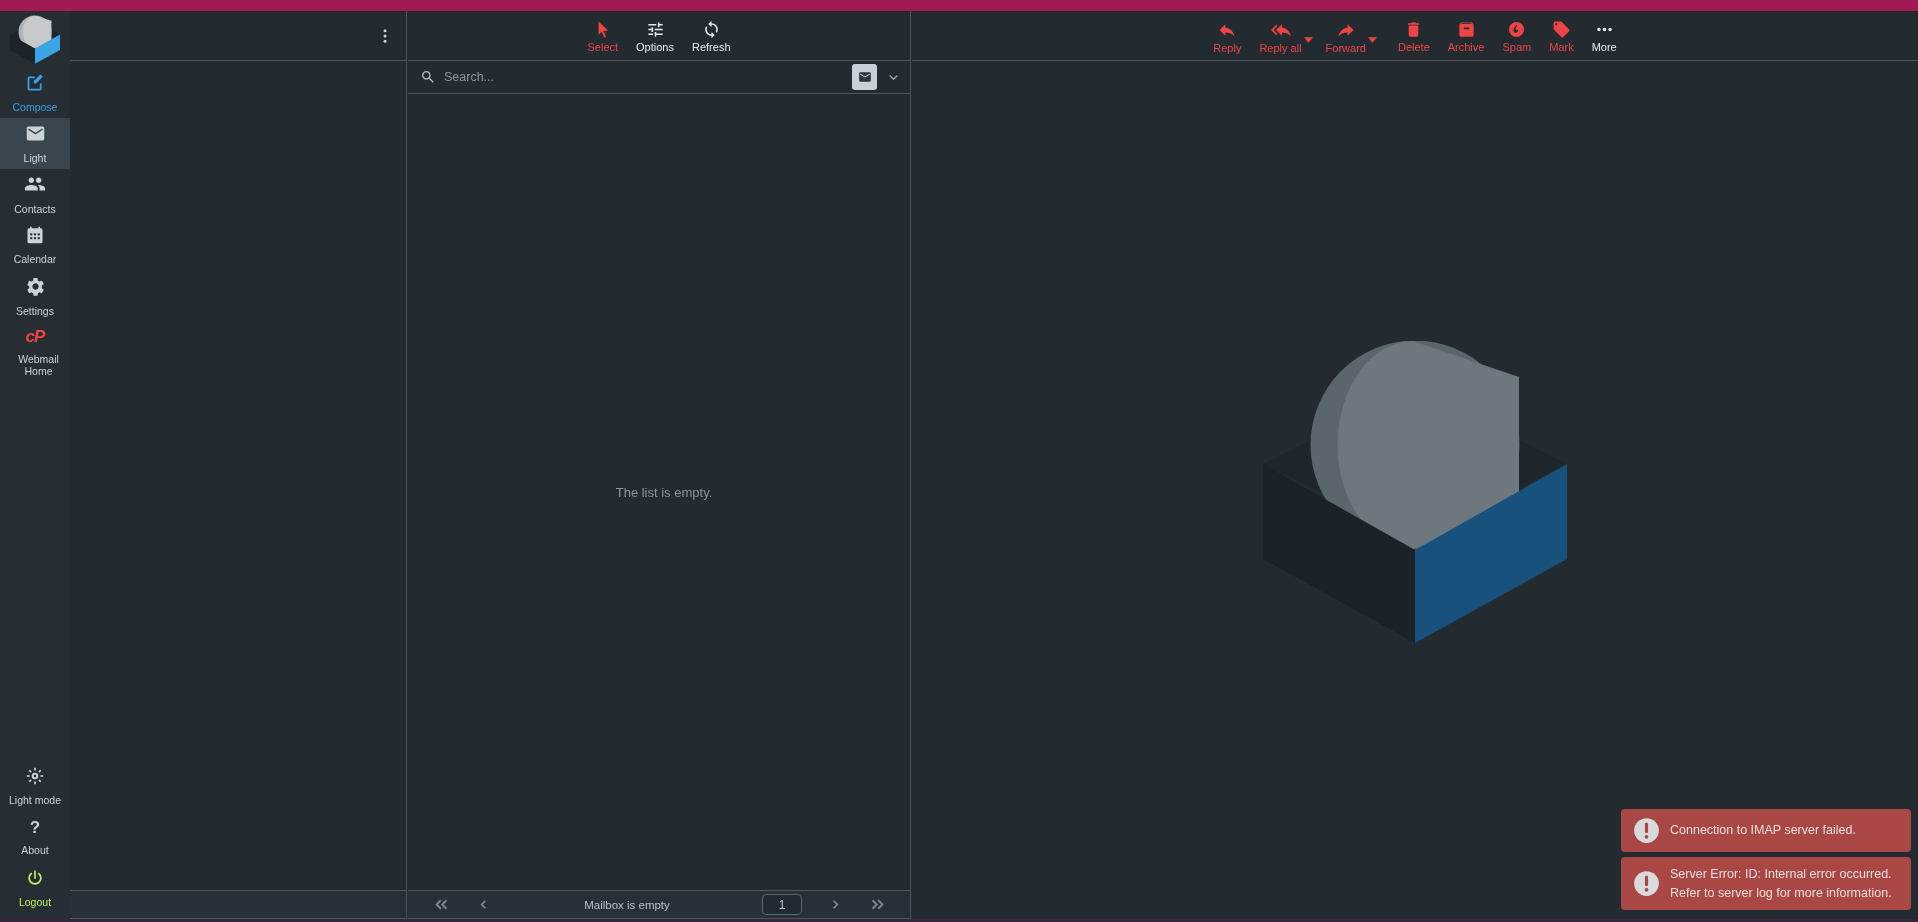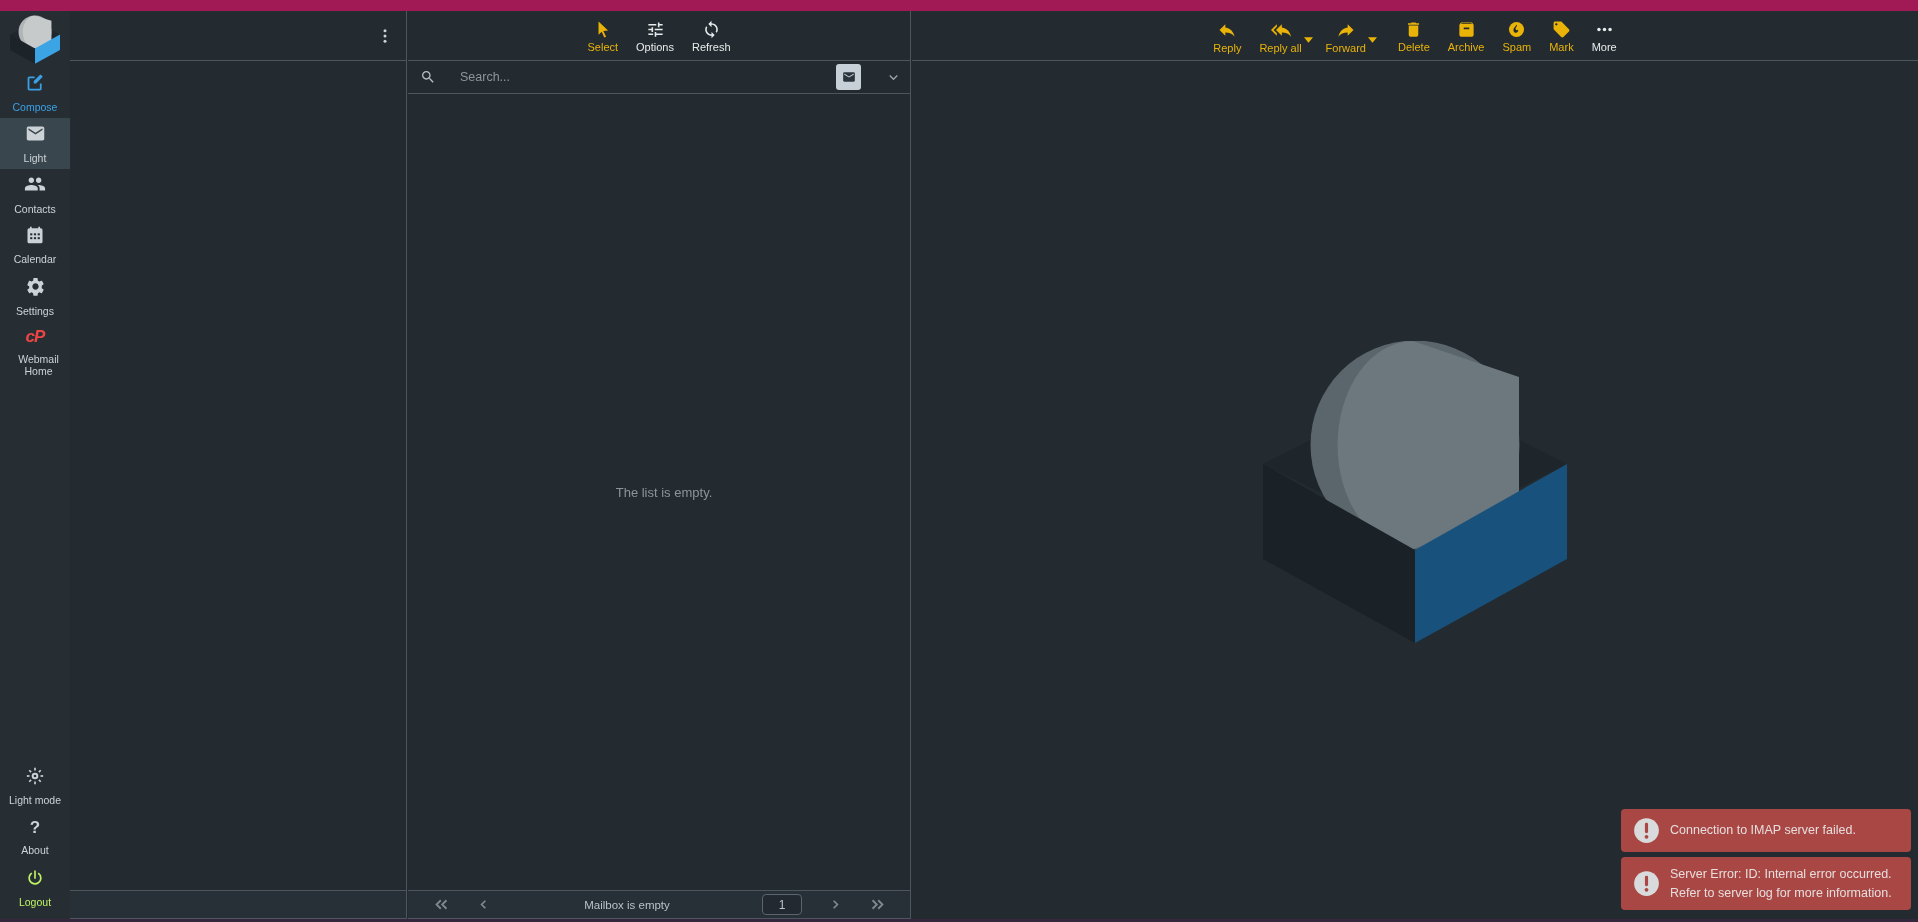--- a/index.html
+++ b/index.html
@@ -38,25 +38,25 @@
 
   .pane-header { height:50px; border-bottom:1px solid #4c565c; display:flex; align-items:center; }
   .folder-pane .pane-header { justify-content:flex-end; padding-right:4px; }
 
   .icon-btn { width:34px; height:40px; display:flex; align-items:center; justify-content:center; color:#ccd3d7; cursor:pointer; }
 
   
   .tb-group { display:flex; align-items:flex-start; justify-content:center; width:100%; gap:14px; }
   .tb-btn { position:relative; display:flex; flex-direction:column; align-items:center; gap:2px; color:#e8ebec; cursor:pointer; padding:2px 2px 0 2px; }
   .tb-btn .tb-label { font-size:11px; color:inherit; }
-  .tb-btn.disabled { color:#eab308; }
+  .tb-btn.disabled { color:#ef4444; }
   .tb-caret { position:absolute; right:-9px; top:13px; color:inherit; }
 
   
-  .search-row { height:33px; border-bottom:1px solid #4c565c; display:flex; align-items:center; padding:0 8px 0 12px; gap:24px; }
+  .search-row { height:33px; border-bottom:1px solid #4c565c; display:flex; align-items:center; padding:0 8px 0 12px; gap:8px; }
   .search-row .mag { color:#b6bfc5; flex:none; }
   .search-input { flex:1; background:transparent; border:none; outline:none; color:#cfd6da; font-size:12.5px; }
   .search-input::placeholder { color:#8b969c; }
   .scope-btn { flex:none; width:25px; height:26px; background:#c6d0d6; border-radius:3px; display:flex; align-items:center; justify-content:center; cursor:pointer; color:#2b343b; }
   .scope-caret { flex:none; color:#9aa4aa; cursor:pointer; display:flex; align-items:center; }
 
   
   .list-body { position:absolute; left:0; right:0; top:84px; bottom:33px; display:flex; align-items:center; justify-content:center;padding-left:10px; }
   .empty-msg { font-size:13px; color:#8a949b; }
   .pane-footer { position:absolute; left:0; right:0; bottom:3px; height:29px; background:#272f37; border-top:1px solid #4c565c; border-bottom:1px solid #4c565c; display:flex; align-items:center; }

